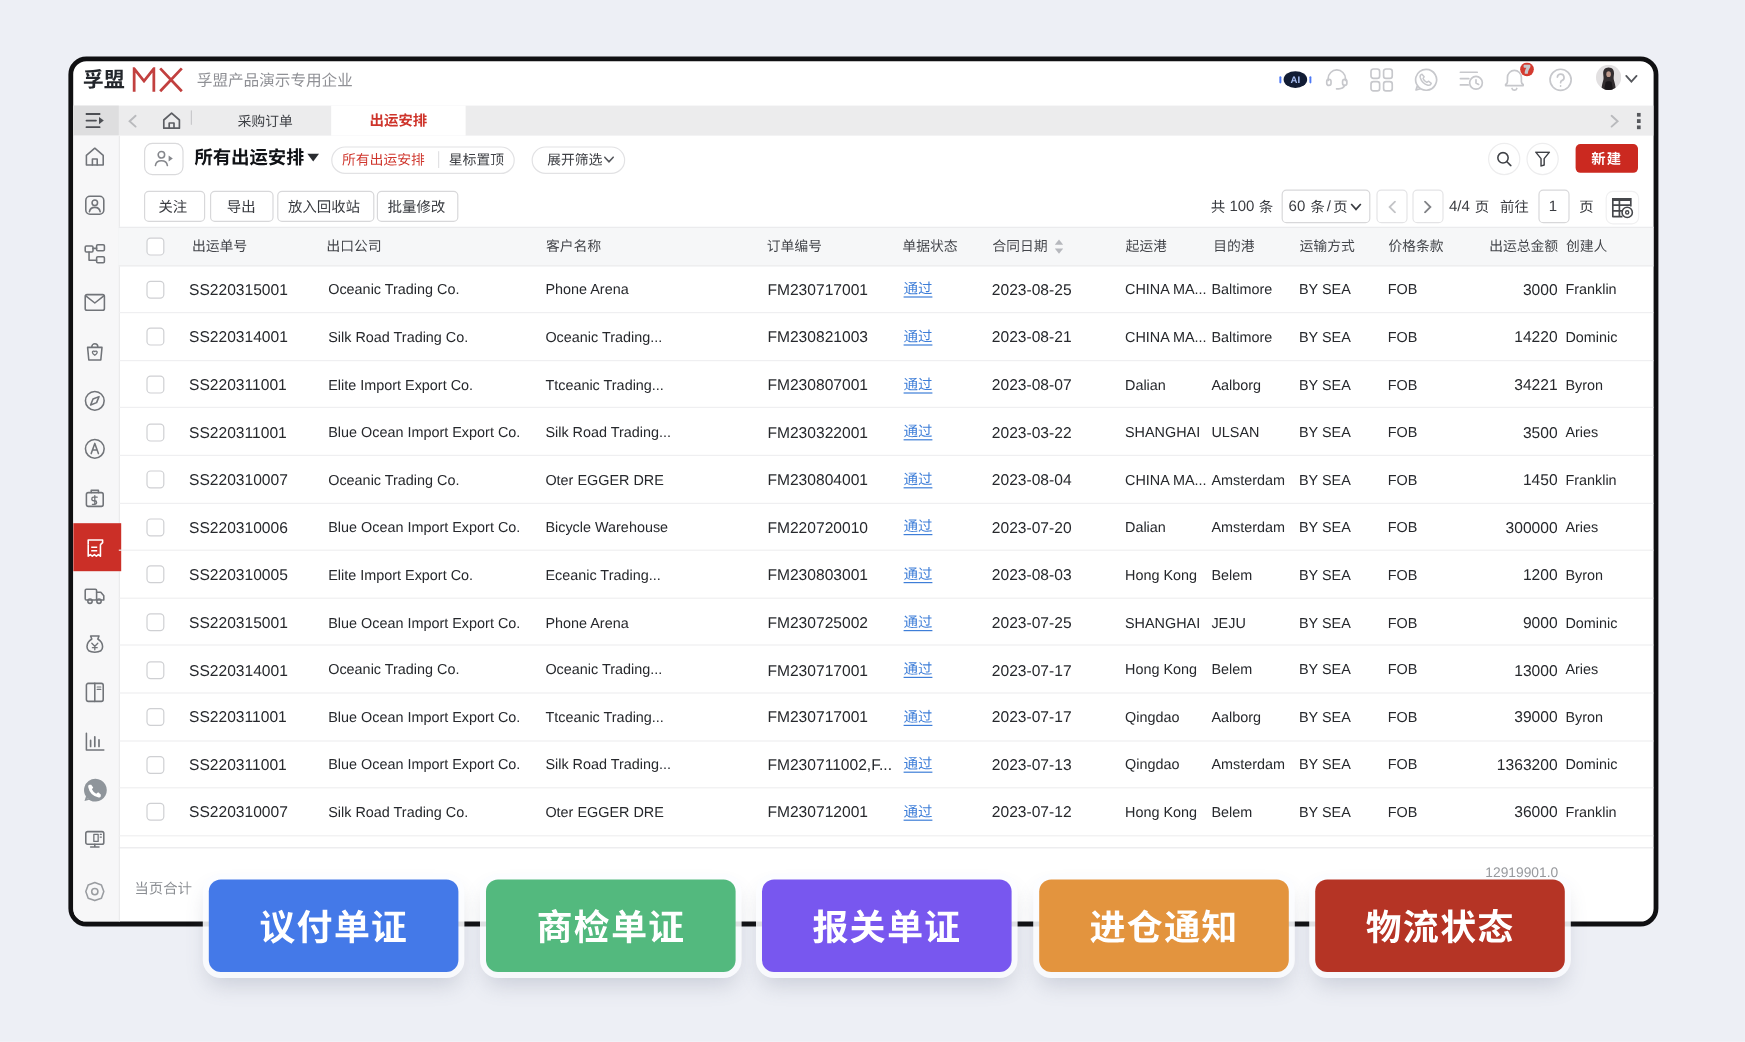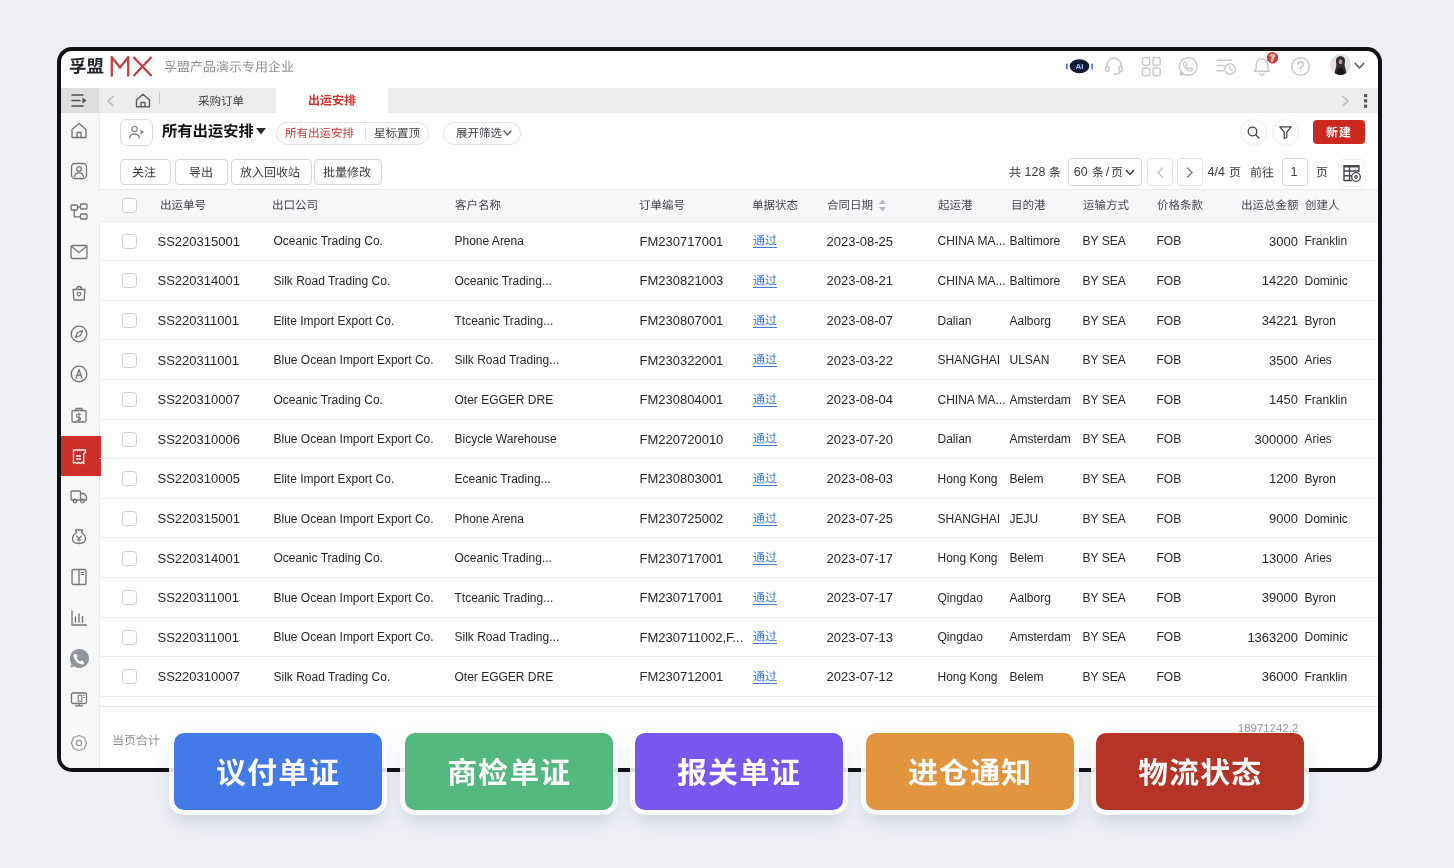--- a/index.html
+++ b/index.html
@@ -479,21 +479,21 @@
         <use href="#g46" x="0"></use>
         <use href="#g47" x="100"></use>
         <use href="#g48" x="200"></use>
         <use href="#g49" x="300"></use>
       </svg>
     </div>
     <div class="a" style="left:947.5px;top:121.3px;height:0;display:flex;align-items:center;gap:4px;font-size:12.5px;color:#3a3c41">
       <svg width="12.0" height="12" viewBox="0 -88 100 100" fill="#3a3c41">
         <use href="#g50" x="0"></use>
       </svg>
-      <span>128</span>
+      <span>100</span>
       <svg width="12.0" height="12" viewBox="0 -88 100 100" fill="#3a3c41">
         <use href="#g51" x="0"></use>
       </svg>
     </div>
     <div class="a" style="left:1006.5px;top:107.5px;width:72px;height:26px;border:1px solid #d8d8da;border-radius:4px;display:flex;align-items:center;justify-content:center;gap:2px;font-size:12.5px;color:#3a3c41">
       <span style="margin-right:2px">60</span>
       <svg width="12.0" height="12" viewBox="0 -88 100 100" fill="#3a3c41">
         <use href="#g51" x="0"></use>
       </svg>
       <span>/</span>
@@ -917,13 +917,13 @@
   </div>
 <div style="position:absolute;left:1096px;top:733px;width:208px;height:77px;background:#b53425;border-radius:10px;box-shadow:0 0 0 5px rgba(252,253,255,0.88),0 10px 18px rgba(80,90,120,0.22);display:flex;align-items:center;justify-content:center;z-index:5">
     <svg width="124.0" height="30" viewBox="0 -88 413 100" fill="#ffffff">
       <use href="#g103" x="0"></use>
       <use href="#g104" x="103"></use>
       <use href="#g105" x="207"></use>
       <use href="#g106" x="310"></use>
     </svg>
   </div>
 <div style="position:absolute;left:0;top:0;z-index:6">
-    <div class="a" style="left:1298.5px;top:722px;transform:translateX(-100%);font-size:11.5px;color:#97999d">18971242.2</div>
+    <div class="a" style="left:1298.5px;top:722px;transform:translateX(-100%);font-size:11.5px;color:#97999d">12919901.0</div>
   </div>
 </body></html>

